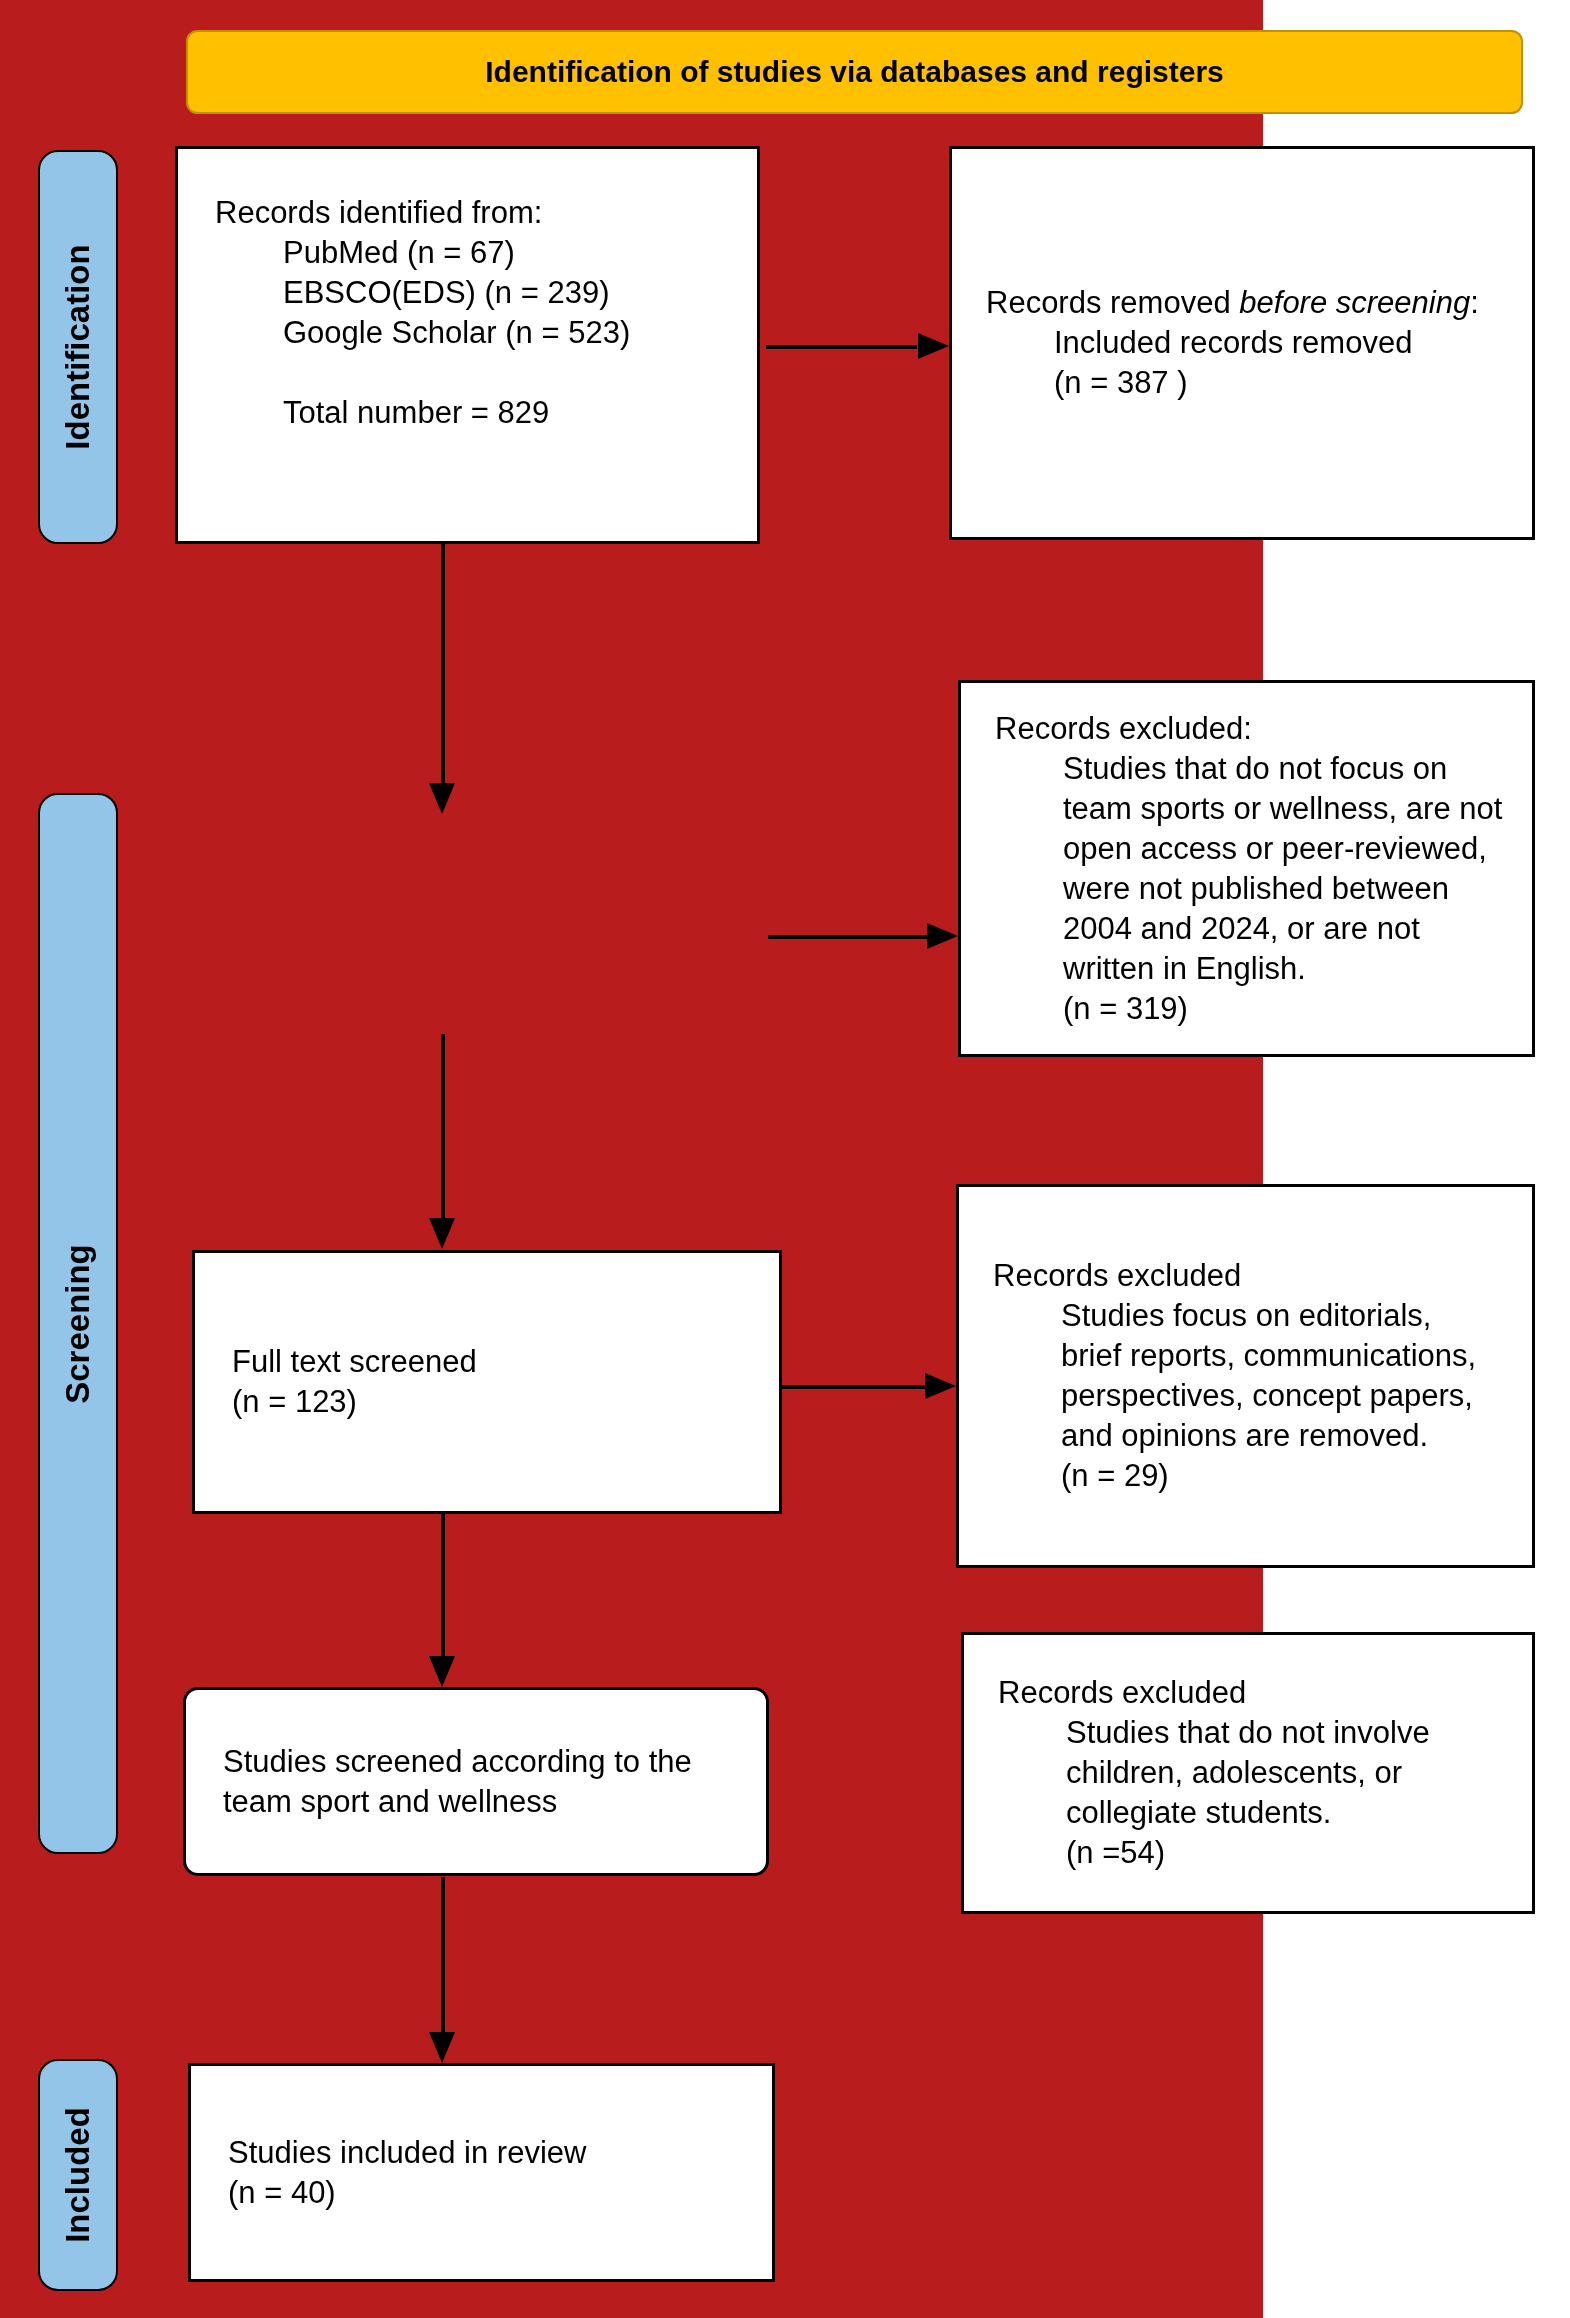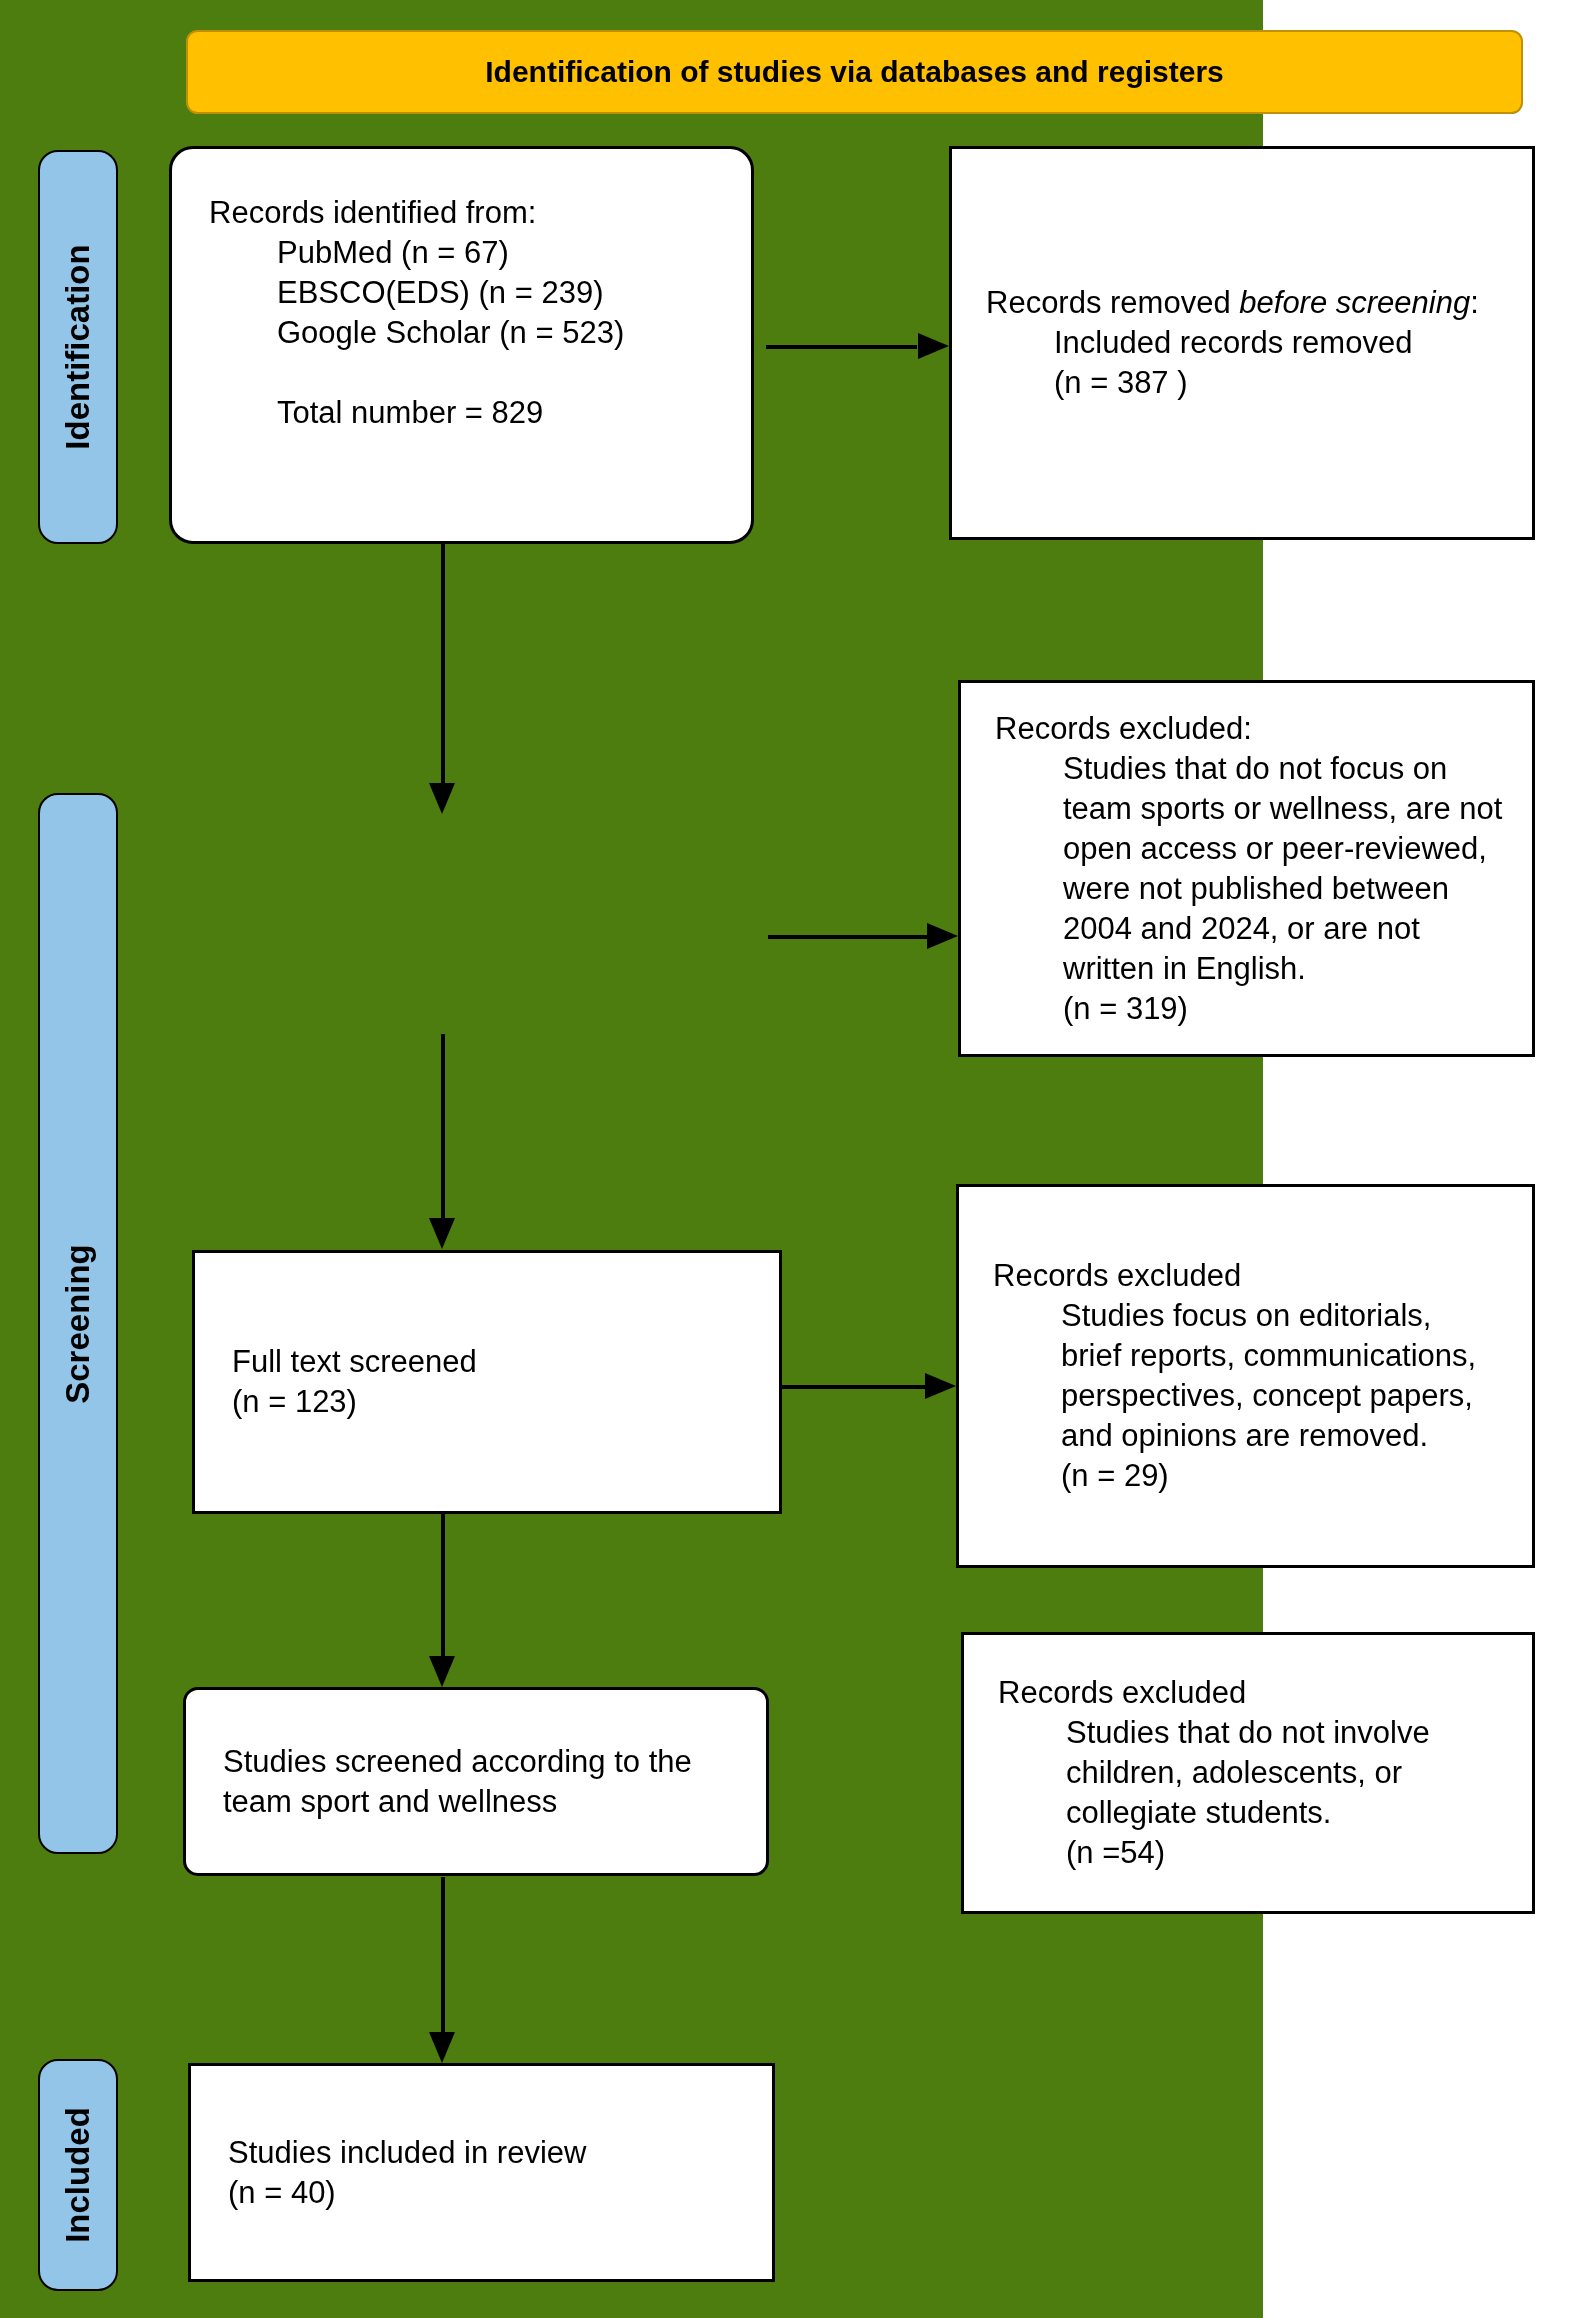--- a/index.html
+++ b/index.html
@@ -1,20 +1,20 @@
 <!DOCTYPE html>
 <html style="font-size:11.4px"><head>
 <meta charset="utf-8">
 <style>
   html,body{margin:0;padding:0;background:#ffffff;}
   .canvas{
     position:relative;
     width:1263px;
     height:2319px;
-    background:#4d7c0f;
+    background:#b91c1c;
     font-family:"Liberation Sans","DejaVu Sans",sans-serif;
     color:#000000;
   }
   
   .banner{
     position:absolute;
     left:186px; top:30px; width:1337px; height:84px;
     background:#FFC000;
     border:2.8px solid #BF9000;
     border-radius:11.4px;
@@ -42,21 +42,21 @@
   #stage-included{top:2059px; height:232px;}
   
   .box{
     position:absolute;
     background:#ffffff;
     border:3.6px solid #000000;
     box-sizing:border-box;
     font-size:31px;
     line-height:40px;
   }
-  #box-records-identified{left:169px; top:146px; width:585px; height:398px; padding:44px 21.3px 0 37px;border-radius:24px;}
+  #box-records-identified{left:175px; top:146px; width:585px; height:398px; padding:44px 21.3px 0 37px;}
   #box-records-identified .indent{margin-left:68px;}
   .spacer-line{height:40px;}
   #box-abstract-screened{left:183px; top:815px; width:585px; height:219px;
     display:flex; flex-direction:column; justify-content:center; padding-left:37px;}
   #box-full-text-screened{left:192px; top:1250px; width:590px; height:264px;
     display:flex; flex-direction:column; justify-content:center; padding-left:37px;}
   #box-studies-screened{left:183px; top:1687px; width:586px; height:189px;
     display:flex; flex-direction:column; justify-content:center; padding:0 28.4px 0 37px;border-radius:15px;}
   #box-studies-included{left:188px; top:2063px; width:587px; height:219px;
     display:flex; flex-direction:column; justify-content:center; padding-left:37px;}

